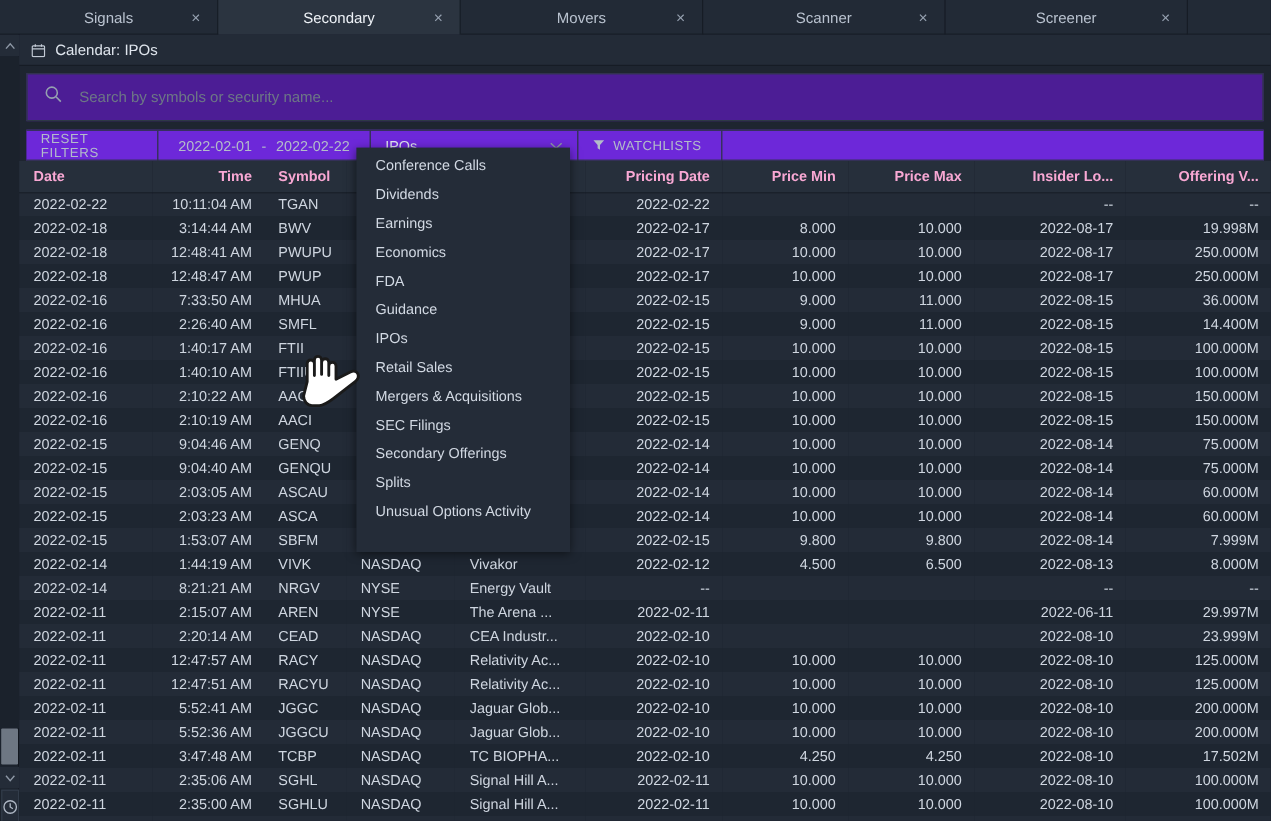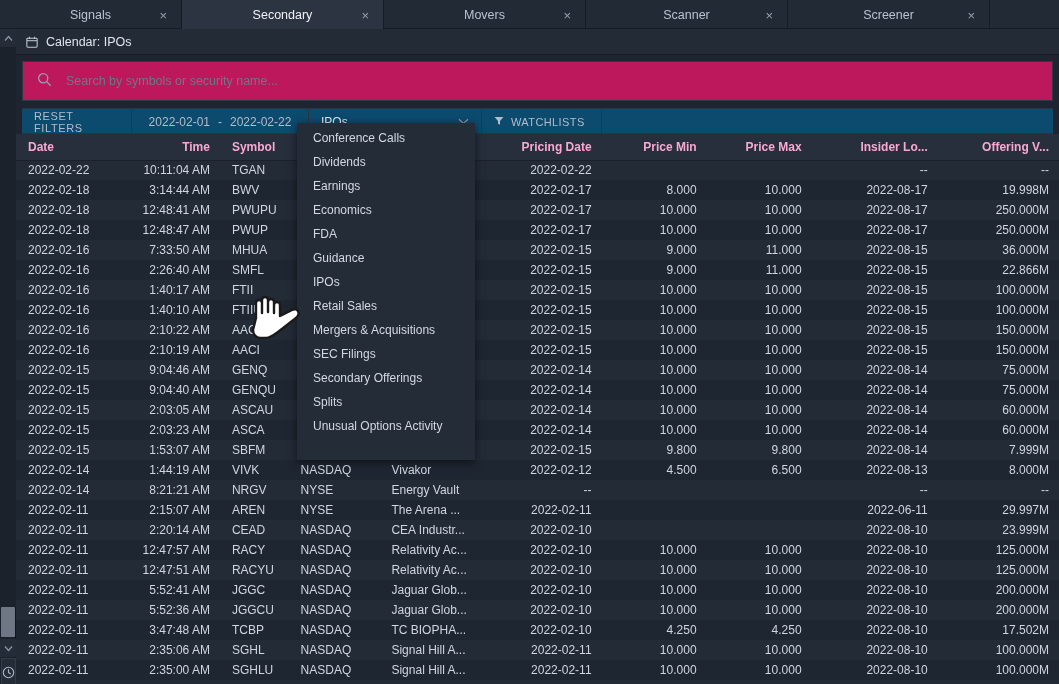--- a/index.html
+++ b/index.html
@@ -77,38 +77,38 @@
     background: #232b37;
     font-size: 12.5px; color: #dfe5ed;
     border-bottom: 1px solid #161c25;
   }
   .cal-icon { display: inline-block; width: 12px; height: 12px; position: relative; }
 
   
   .searchbar {
     position: relative;
     height: 40px; margin: 6px 6px 0 6px;
-    background: #be185d;
+    background: #4c1d95;
     border: 1px solid #2e3846;
     display: flex; align-items: center;
     padding-left: 14px;
   }
   .searchbar svg { flex: 0 0 auto; }
   .search-input {
     flex: 1; background: transparent; border: none; outline: none;
     color: #c8cfd9; font-size: 12.5px;
     font-family: "Liberation Sans", sans-serif;
     padding-left: 14px;
   }
   .search-input::placeholder { color: #6d7786; }
 
   
   .filterbar {
     display: flex; height: 26px; margin: 7px 6px 0 6px;
-    background: #0c4a6e;
+    background: #6d28d9;
     border-top: 1px solid #2b3441;
     border-bottom: 1px solid #2b3441;
     font-size: 11px;
   }
   .fb-cell {
     display: flex; align-items: center;
     height: 26px; padding: 0 12px;
     border-right: 1px solid #2b3441;
     color: #b3bcc9; letter-spacing: .4px;
   }
@@ -353,21 +353,21 @@
             <tr class="even">
               <td class="l">2022-02-16</td>
               <td class="">2:26:40 AM</td>
               <td class="l sym-up">SMFL</td>
               <td class="l">NASDAQ</td>
               <td class="l">Smart for Lif...</td>
               <td class="">2022-02-15</td>
               <td class="">9.000</td>
               <td class="">11.000</td>
               <td class="">2022-08-15</td>
-              <td class="">22.866M</td>
+              <td class="">14.400M</td>
             </tr>
             <tr class="odd">
               <td class="l">2022-02-16</td>
               <td class="">1:40:17 AM</td>
               <td class="l">FTII</td>
               <td class="l">NASDAQ</td>
               <td class="l">FutureTech I...</td>
               <td class="">2022-02-15</td>
               <td class="">10.000</td>
               <td class="">10.000</td>

